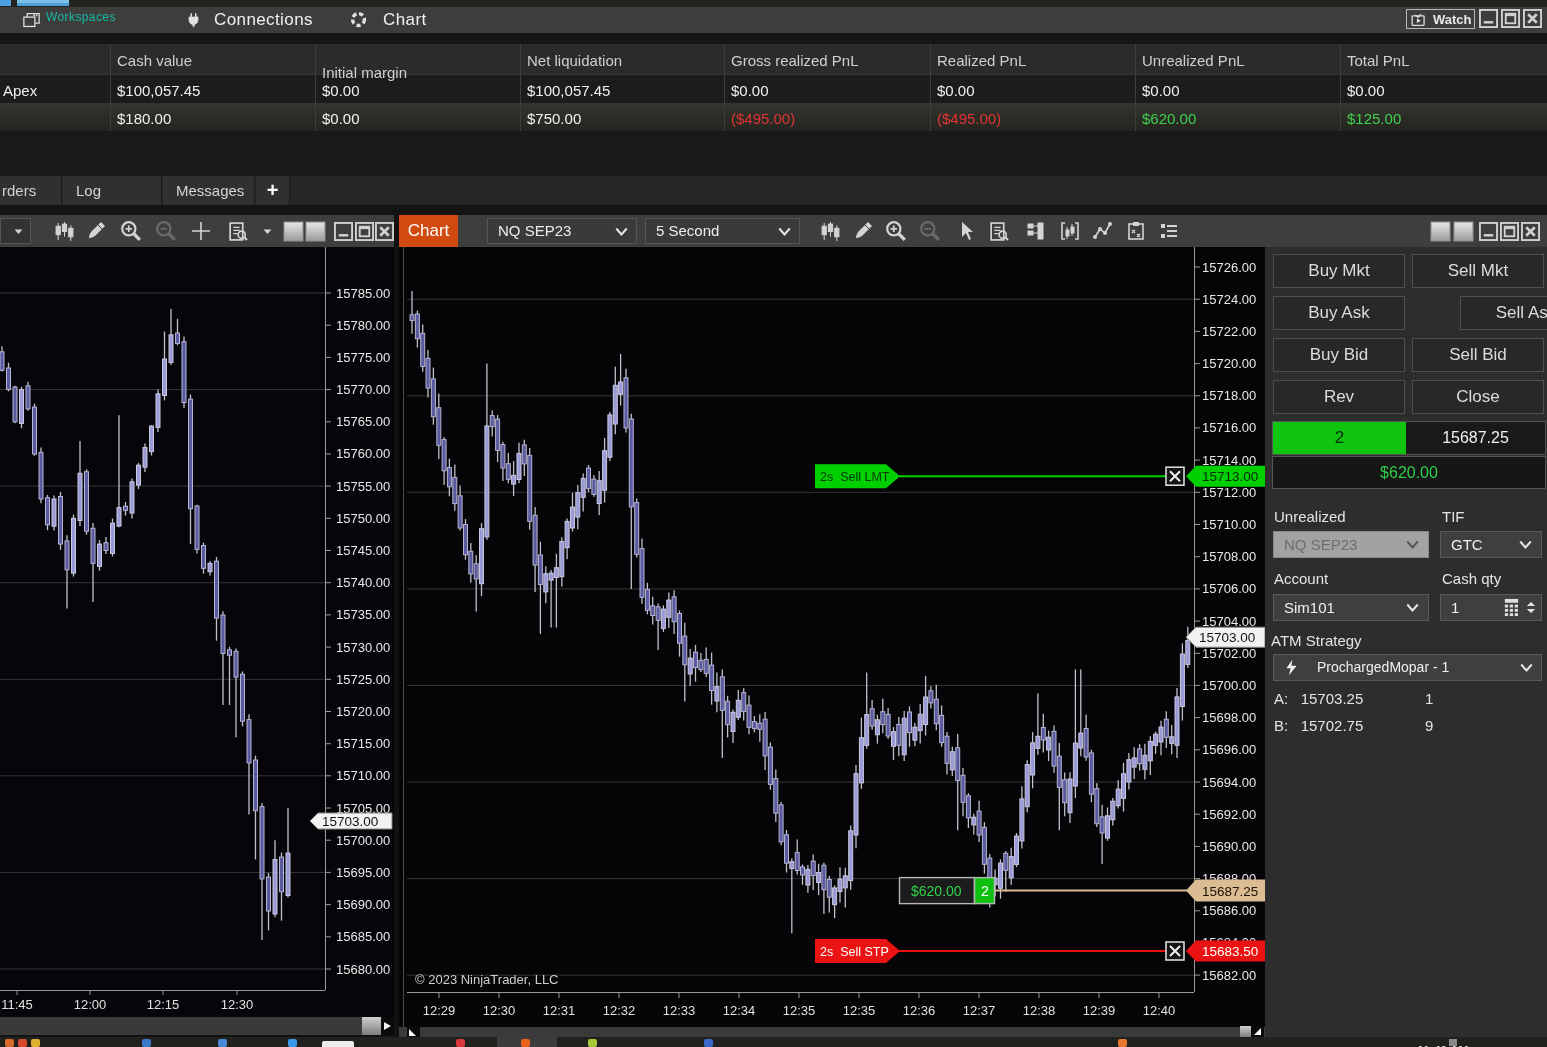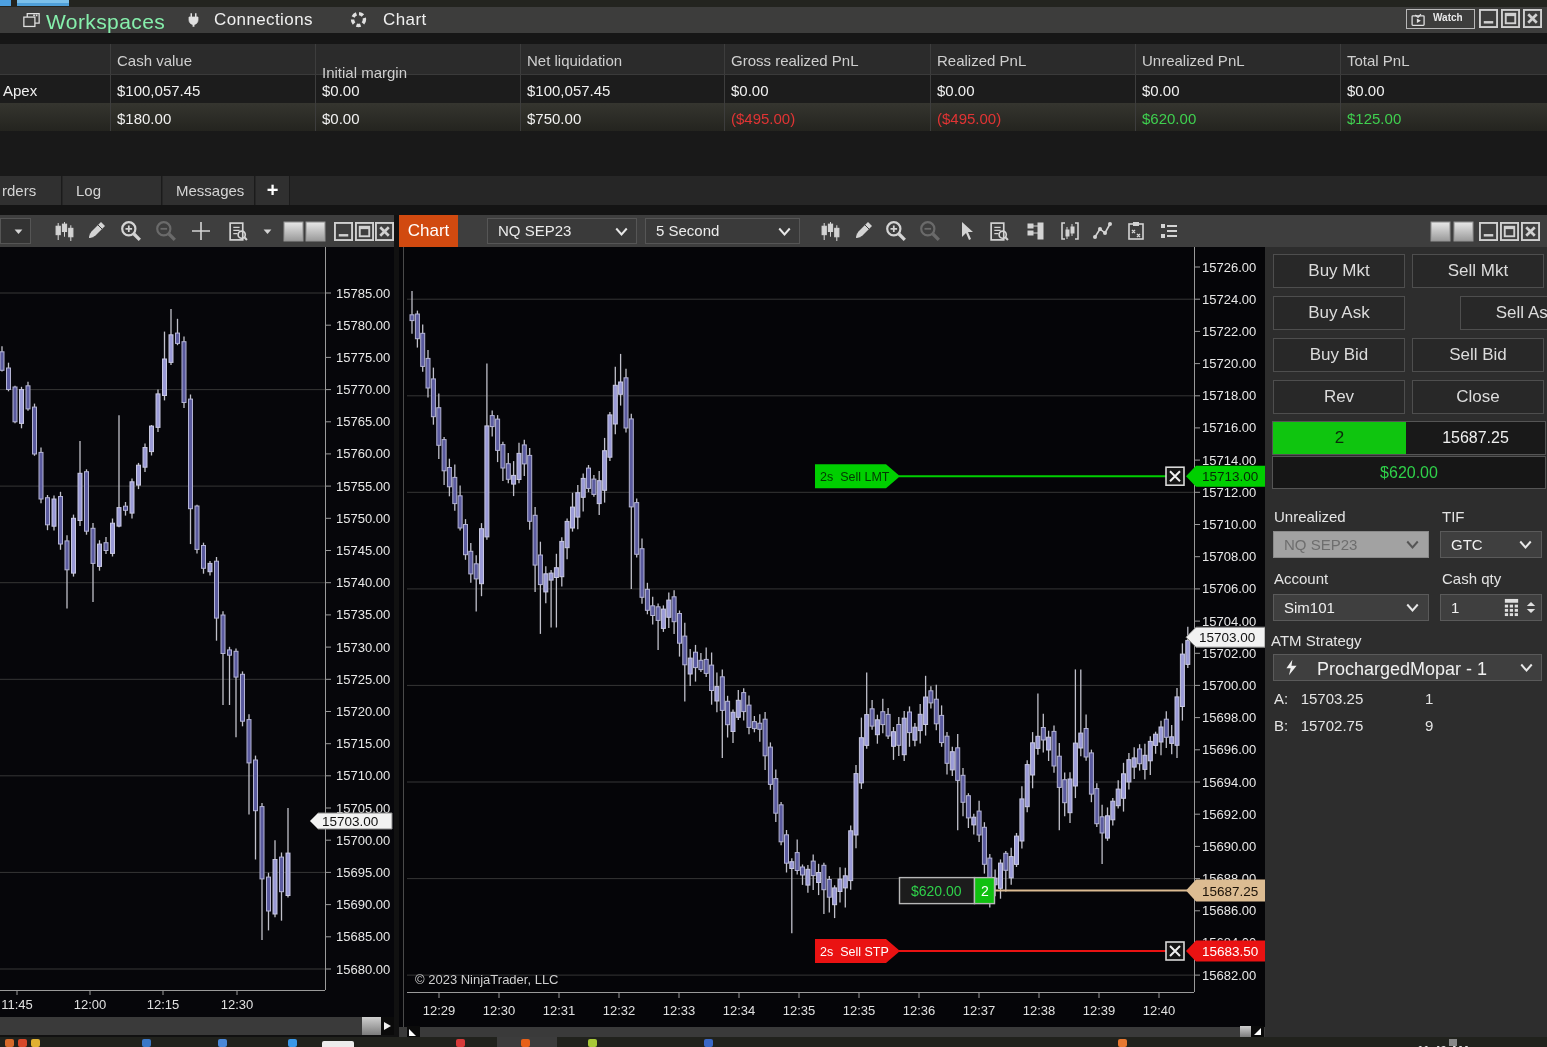--- a/index.html
+++ b/index.html
@@ -6,21 +6,21 @@
 <div class="ab" style="left:17px;top:3px;width:52px;height:3px;background:#4f9fd8"></div>
 <div class="ab" style="left:0;top:7px;width:1547px;height:26px;background:#3d3d3c"></div>
 <svg style="position:absolute;left:23px;top:12px" width="17" height="17" viewBox="0 0 20 20">
     <g fill="none" stroke="#e0e0e0" stroke-width="1.5">
       <rect x="1" y="6" width="13" height="11"></rect>
       <path d="M5 6 V2 H19 V13 H14"></path>
     </g>
     <rect x="15" y="3" width="2" height="2" fill="#e0e0e0"></rect>
     <rect x="12" y="3" width="2" height="2" fill="#e0e0e0"></rect>
   </svg>
-<div class="ab" style="left:46px;top:10px;color:#86efac;font-size:21px;letter-spacing:.4px">Workspaces</div>
+<div class="ab" style="left:46px;top:10px;color:#14b8a6;font-size:12px;letter-spacing:.4px">Workspaces</div>
 <svg style="position:absolute;left:186px;top:11px" width="15" height="18" viewBox="0 0 20 20">
     <g stroke="#e0e0e0" fill="#e0e0e0">
       <line x1="7" y1="1" x2="7" y2="6" stroke-width="2"></line>
       <line x1="13" y1="1" x2="13" y2="6" stroke-width="2"></line>
       <path d="M4 6 h12 v4 a6 6 0 0 1 -12 0 z"></path>
       <line x1="10" y1="14" x2="10" y2="19" stroke-width="2.5"></line>
     </g>
   </svg>
 <div class="ab" style="left:214px;top:10px;color:#f0f0f0;font-size:17px;letter-spacing:.4px">Connections</div>
 <svg style="position:absolute;left:350px;top:11px" width="17" height="17" viewBox="0 0 20 20">
@@ -28,21 +28,21 @@
   </svg>
 <div class="ab" style="left:383px;top:10px;color:#f0f0f0;font-size:17px;letter-spacing:.4px">Chart</div>
 <div class="ab" style="left:1406px;top:9px;width:69px;height:20px;border:1.5px solid #b8b8b8"></div>
 <svg style="position:absolute;left:1410px;top:11px" width="17" height="16" viewBox="0 0 20 20">
     <g fill="none" stroke="#e0e0e0" stroke-width="1.6">
       <rect x="2" y="6" width="15" height="12" rx="1"></rect>
       <path d="M6 5 L9.5 8 L13 4"></path>
     </g>
     <polygon points="8,9.5 8,15 13,12.2" fill="#e0e0e0"></polygon>
   </svg>
-<div class="ab" style="left:1433px;top:12px;color:#e8e8e8;font-size:10px;font-weight:bold">Watch</div>
+<div class="ab" style="left:1433px;top:12px;color:#e8e8e8;font-size:13px;font-weight:bold">Watch</div>
 <svg style="position:absolute;left:1479px;top:9px" width="19" height="19" viewBox="0 0 20 20">
     <rect x="1" y="1" width="18" height="18" fill="none" stroke="#d0d0d0" stroke-width="2"></rect>
     <line x1="5" y1="14" x2="15" y2="14" stroke="#d0d0d0" stroke-width="2.6"></line>
   </svg>
 <svg style="position:absolute;left:1501px;top:9px" width="19" height="19" viewBox="0 0 20 20">
     <rect x="1" y="1" width="18" height="18" fill="none" stroke="#d0d0d0" stroke-width="2"></rect>
     <rect x="5" y="5" width="10" height="10" fill="none" stroke="#d0d0d0" stroke-width="2"></rect>
     <line x1="5" y1="6" x2="15" y2="6" stroke="#d0d0d0" stroke-width="3"></line>
   </svg>
 <svg style="position:absolute;left:1523px;top:9px" width="19" height="19" viewBox="0 0 20 20">
@@ -895,21 +895,21 @@
       <rect x="8.2" y="17" width="3.4" height="3"></rect>
       <rect x="13.4" y="17" width="3.4" height="3"></rect>
     </g>
   </svg>
 <svg style="position:absolute;left:1524px;top:598px" width="14" height="19" viewBox="0 0 20 20">
     <polygon points="10,2 16,8 4,8" fill="#e0e0e0"></polygon>
     <polygon points="10,18 16,12 4,12" fill="#e0e0e0"></polygon>
   </svg>
 <div class="lbl" style="left:1271px;top:632px">ATM Strategy</div>
 <div class="cmb" style="left:1273px;top:654px;width:269px;padding-left:0"></div>
-<div class="ab" style="left:1317px;top:659px;color:#f0f0f0;font-size:18px">ProchargedMopar - 1</div>
+<div class="ab" style="left:1317px;top:659px;color:#f0f0f0;font-size:14px">ProchargedMopar - 1</div>
 <svg style="position:absolute;left:1283px;top:658px" width="17" height="19" viewBox="0 0 20 20">
     <polygon points="11,1 4,11 9,11 7,19 16,8 10,8" fill="#f0f0f0"></polygon>
   </svg>
 <svg style="position:absolute;left:1519px;top:660px" width="15" height="15" viewBox="0 0 20 20">
     <polyline points="3,6 10,14 17,6" fill="none" stroke="#e8e8e8" stroke-width="2.6"></polyline>
   </svg>
 <div class="lbl" style="left:1274px;top:690px">A:&nbsp;&nbsp;&nbsp;15703.25</div>
 <div class="lbl" style="left:1425px;top:690px">1</div>
 <div class="lbl" style="left:1274px;top:717px">B:&nbsp;&nbsp;&nbsp;15702.75</div>
 <div class="lbl" style="left:1425px;top:717px">9</div>

